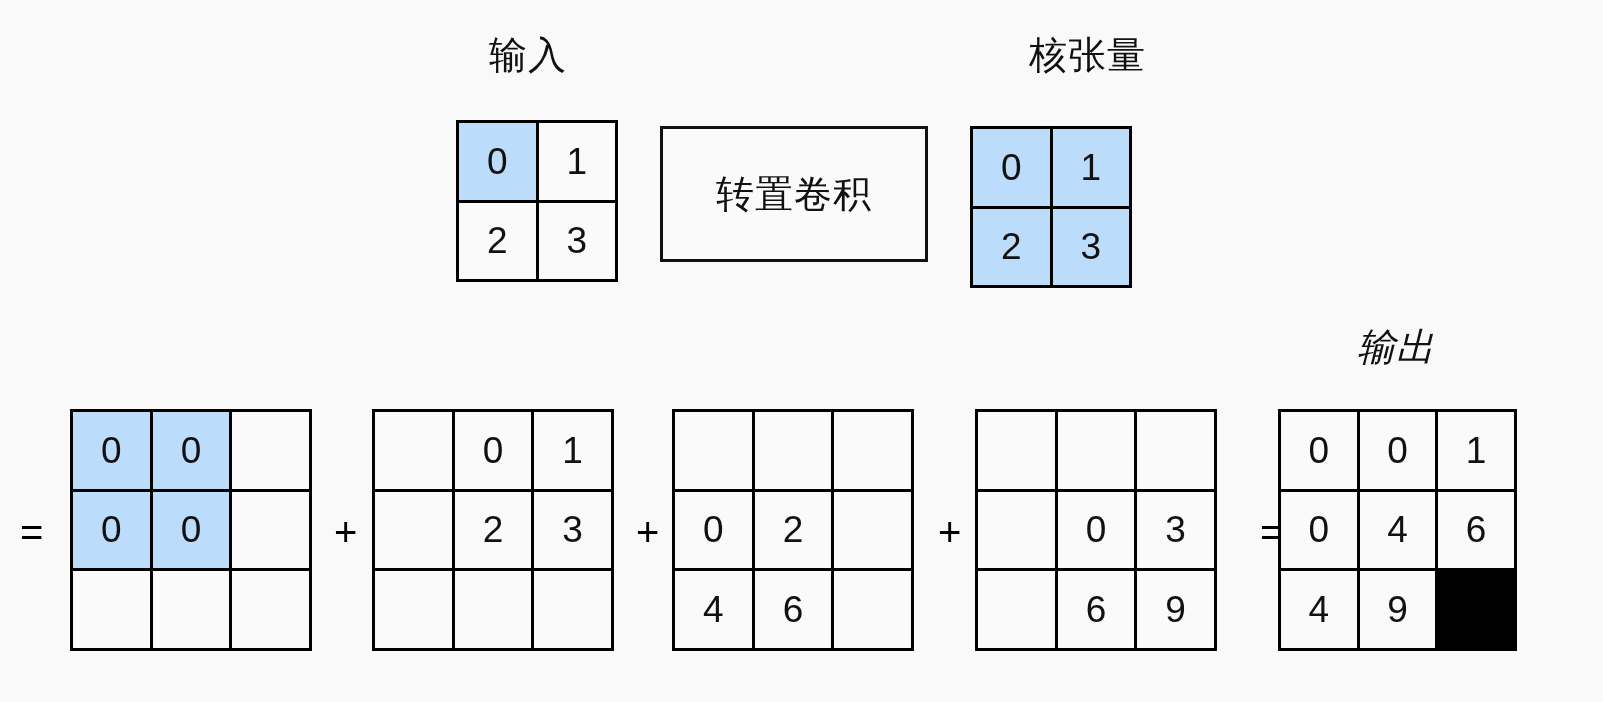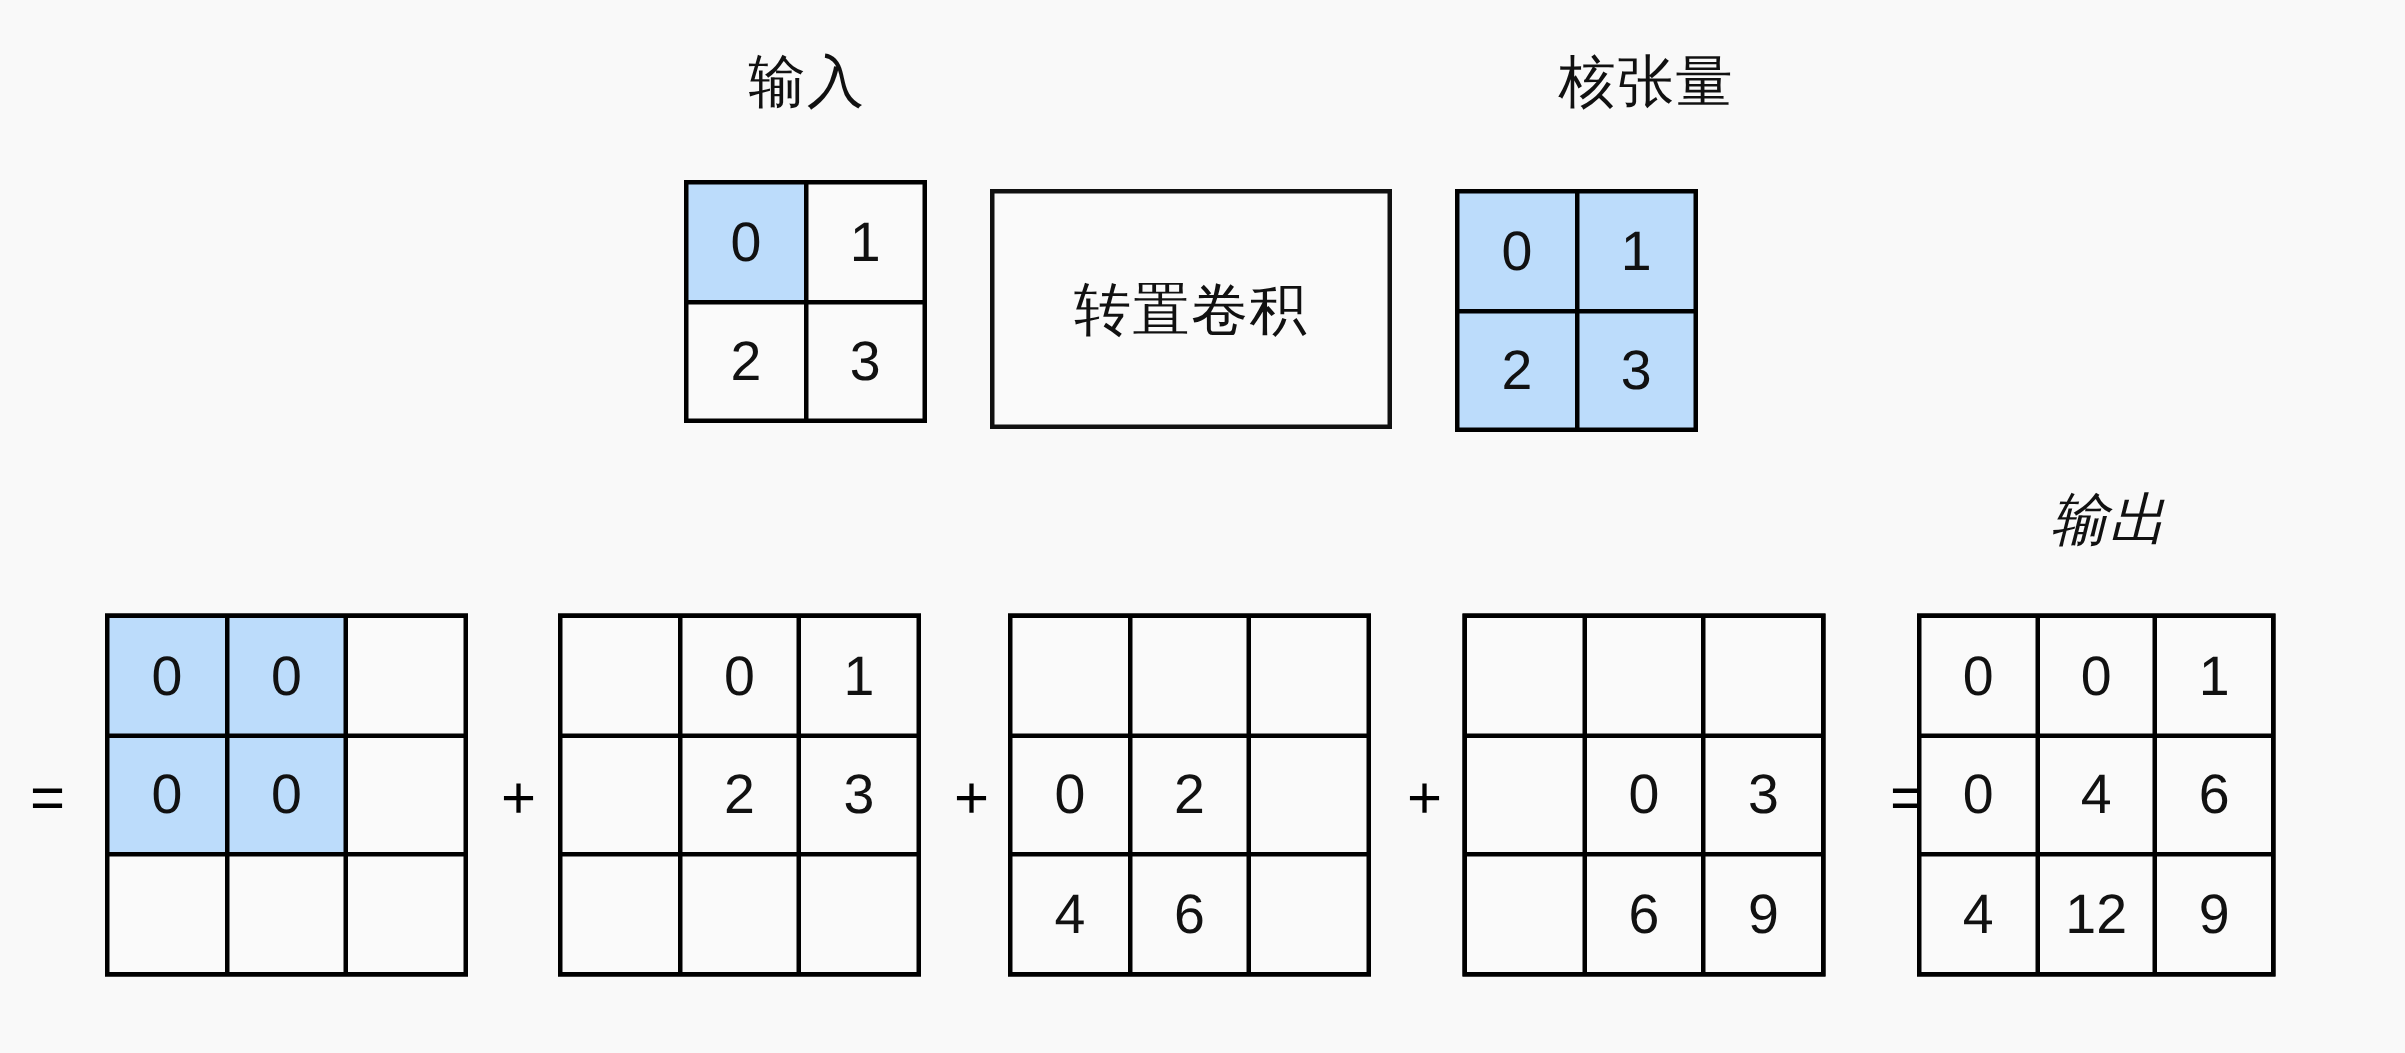--- a/index.html
+++ b/index.html
@@ -23,21 +23,20 @@
 
   
   .cjk-label {
     position: absolute;
     font-size: 38px;
     line-height: 1;
     color: #111;
     white-space: nowrap;
     font-family: "Liberation Sans", "DejaVu Sans", sans-serif;
     letter-spacing: 1px;
-    margin-left: 10px;
   }
 
   
   .op {
     position: absolute;
     font-size: 40px;
     line-height: 1;
     color: #000;
     font-family: "Liberation Sans", "DejaVu Sans", sans-serif;
     font-weight: 400;
@@ -93,21 +92,21 @@
 
   <div class="cjk-label" style="left:1029px; top:36px;">核张量</div>
 
   <div class="grid g2" id="grid-input" style="left:456px; top:120px; width:162px; height:162px;">
       <div class="cell hl">0</div>
       <div class="cell">1</div>
       <div class="cell">2</div>
       <div class="cell">3</div>
     </div>
 
-  <div class="opbox" style="left:660px; top:126px; width:268px; height:160px;">转置卷积</div>
+  <div class="opbox" style="left:660px; top:126px; width:268px; height:136px;">转置卷积</div>
 
   <div class="grid g2" id="grid-kernel" style="left:970px; top:126px; width:162px; height:162px;">
       <div class="cell hl">0</div>
       <div class="cell hl">1</div>
       <div class="cell hl">2</div>
       <div class="cell hl">3</div>
     </div>
 
   <div class="cjk-label" style="left:1357px; top:328px;font-style:italic;">输出</div>
 
@@ -170,17 +169,16 @@
     </div>
 
   <div class="grid g3" id="grid-output" style="left:1278px; top:409px; width:239px; height:242px;">
       <div class="cell">0</div>
       <div class="cell">0</div>
       <div class="cell">1</div>
       <div class="cell">0</div>
       <div class="cell">4</div>
       <div class="cell">6</div>
       <div class="cell">4</div>
-      <div class="cell">12</div>
       <div class="cell">9</div>
     </div>
 
 </div>
 
 </body></html>

